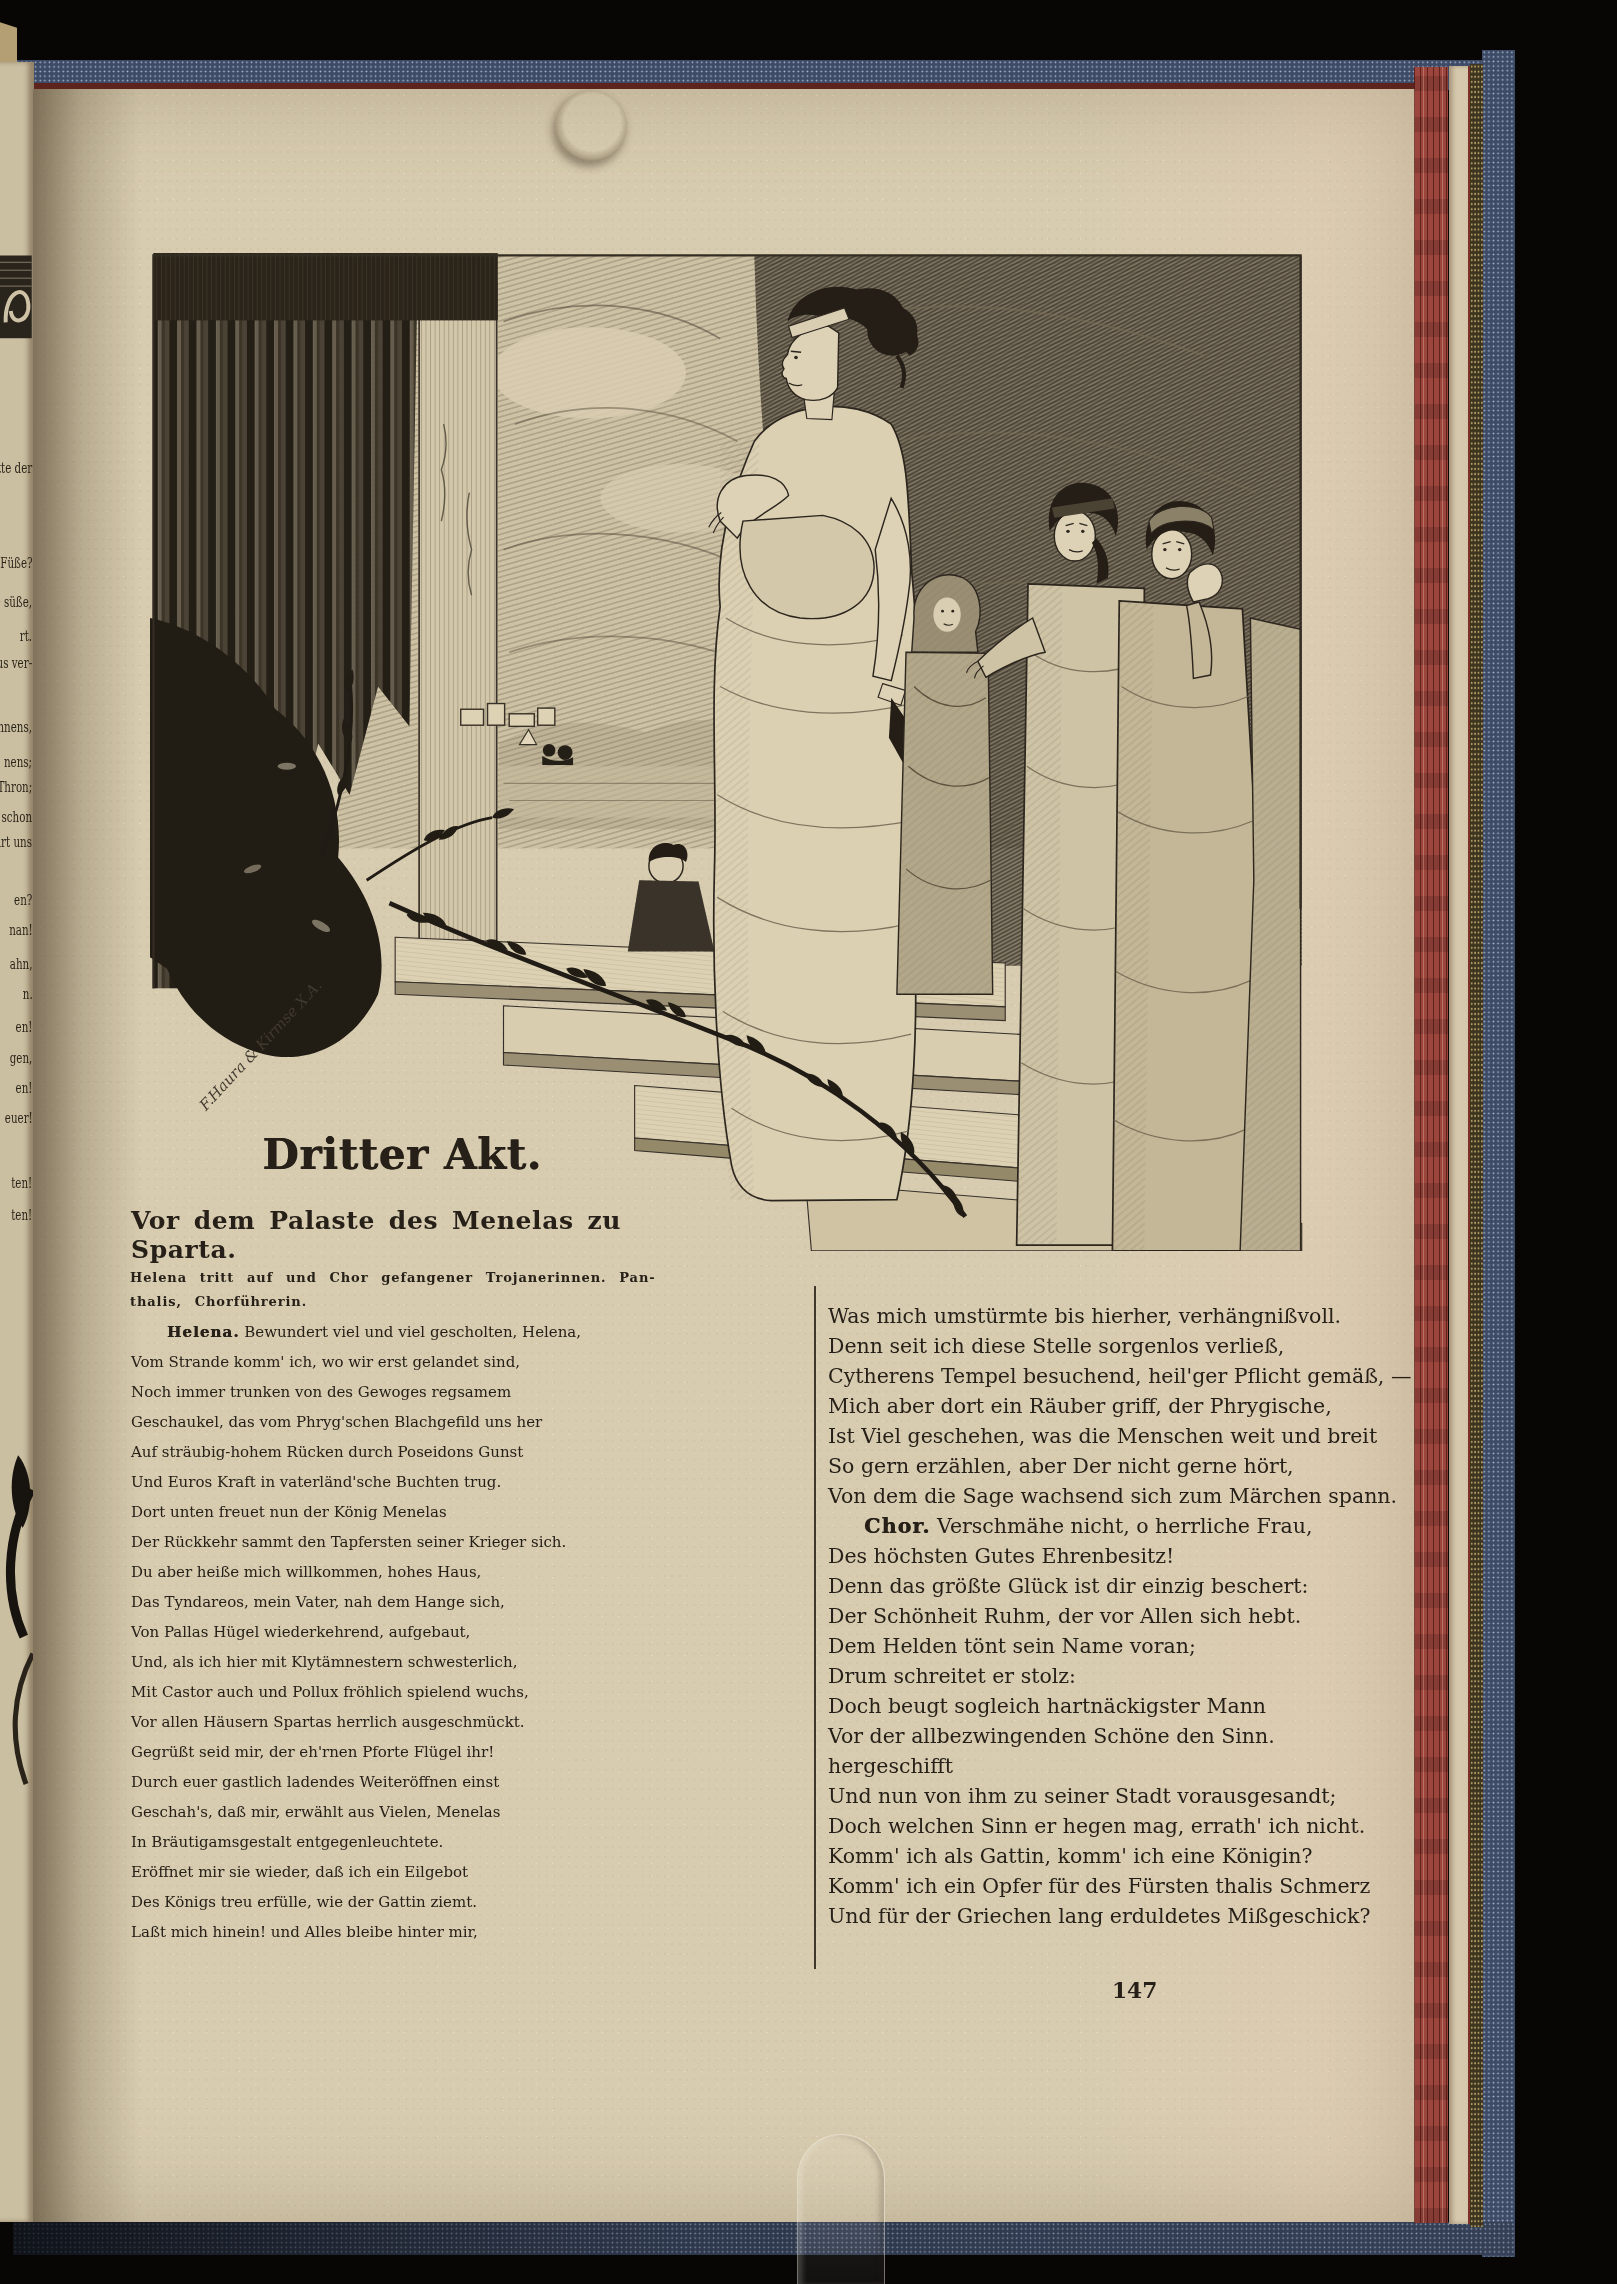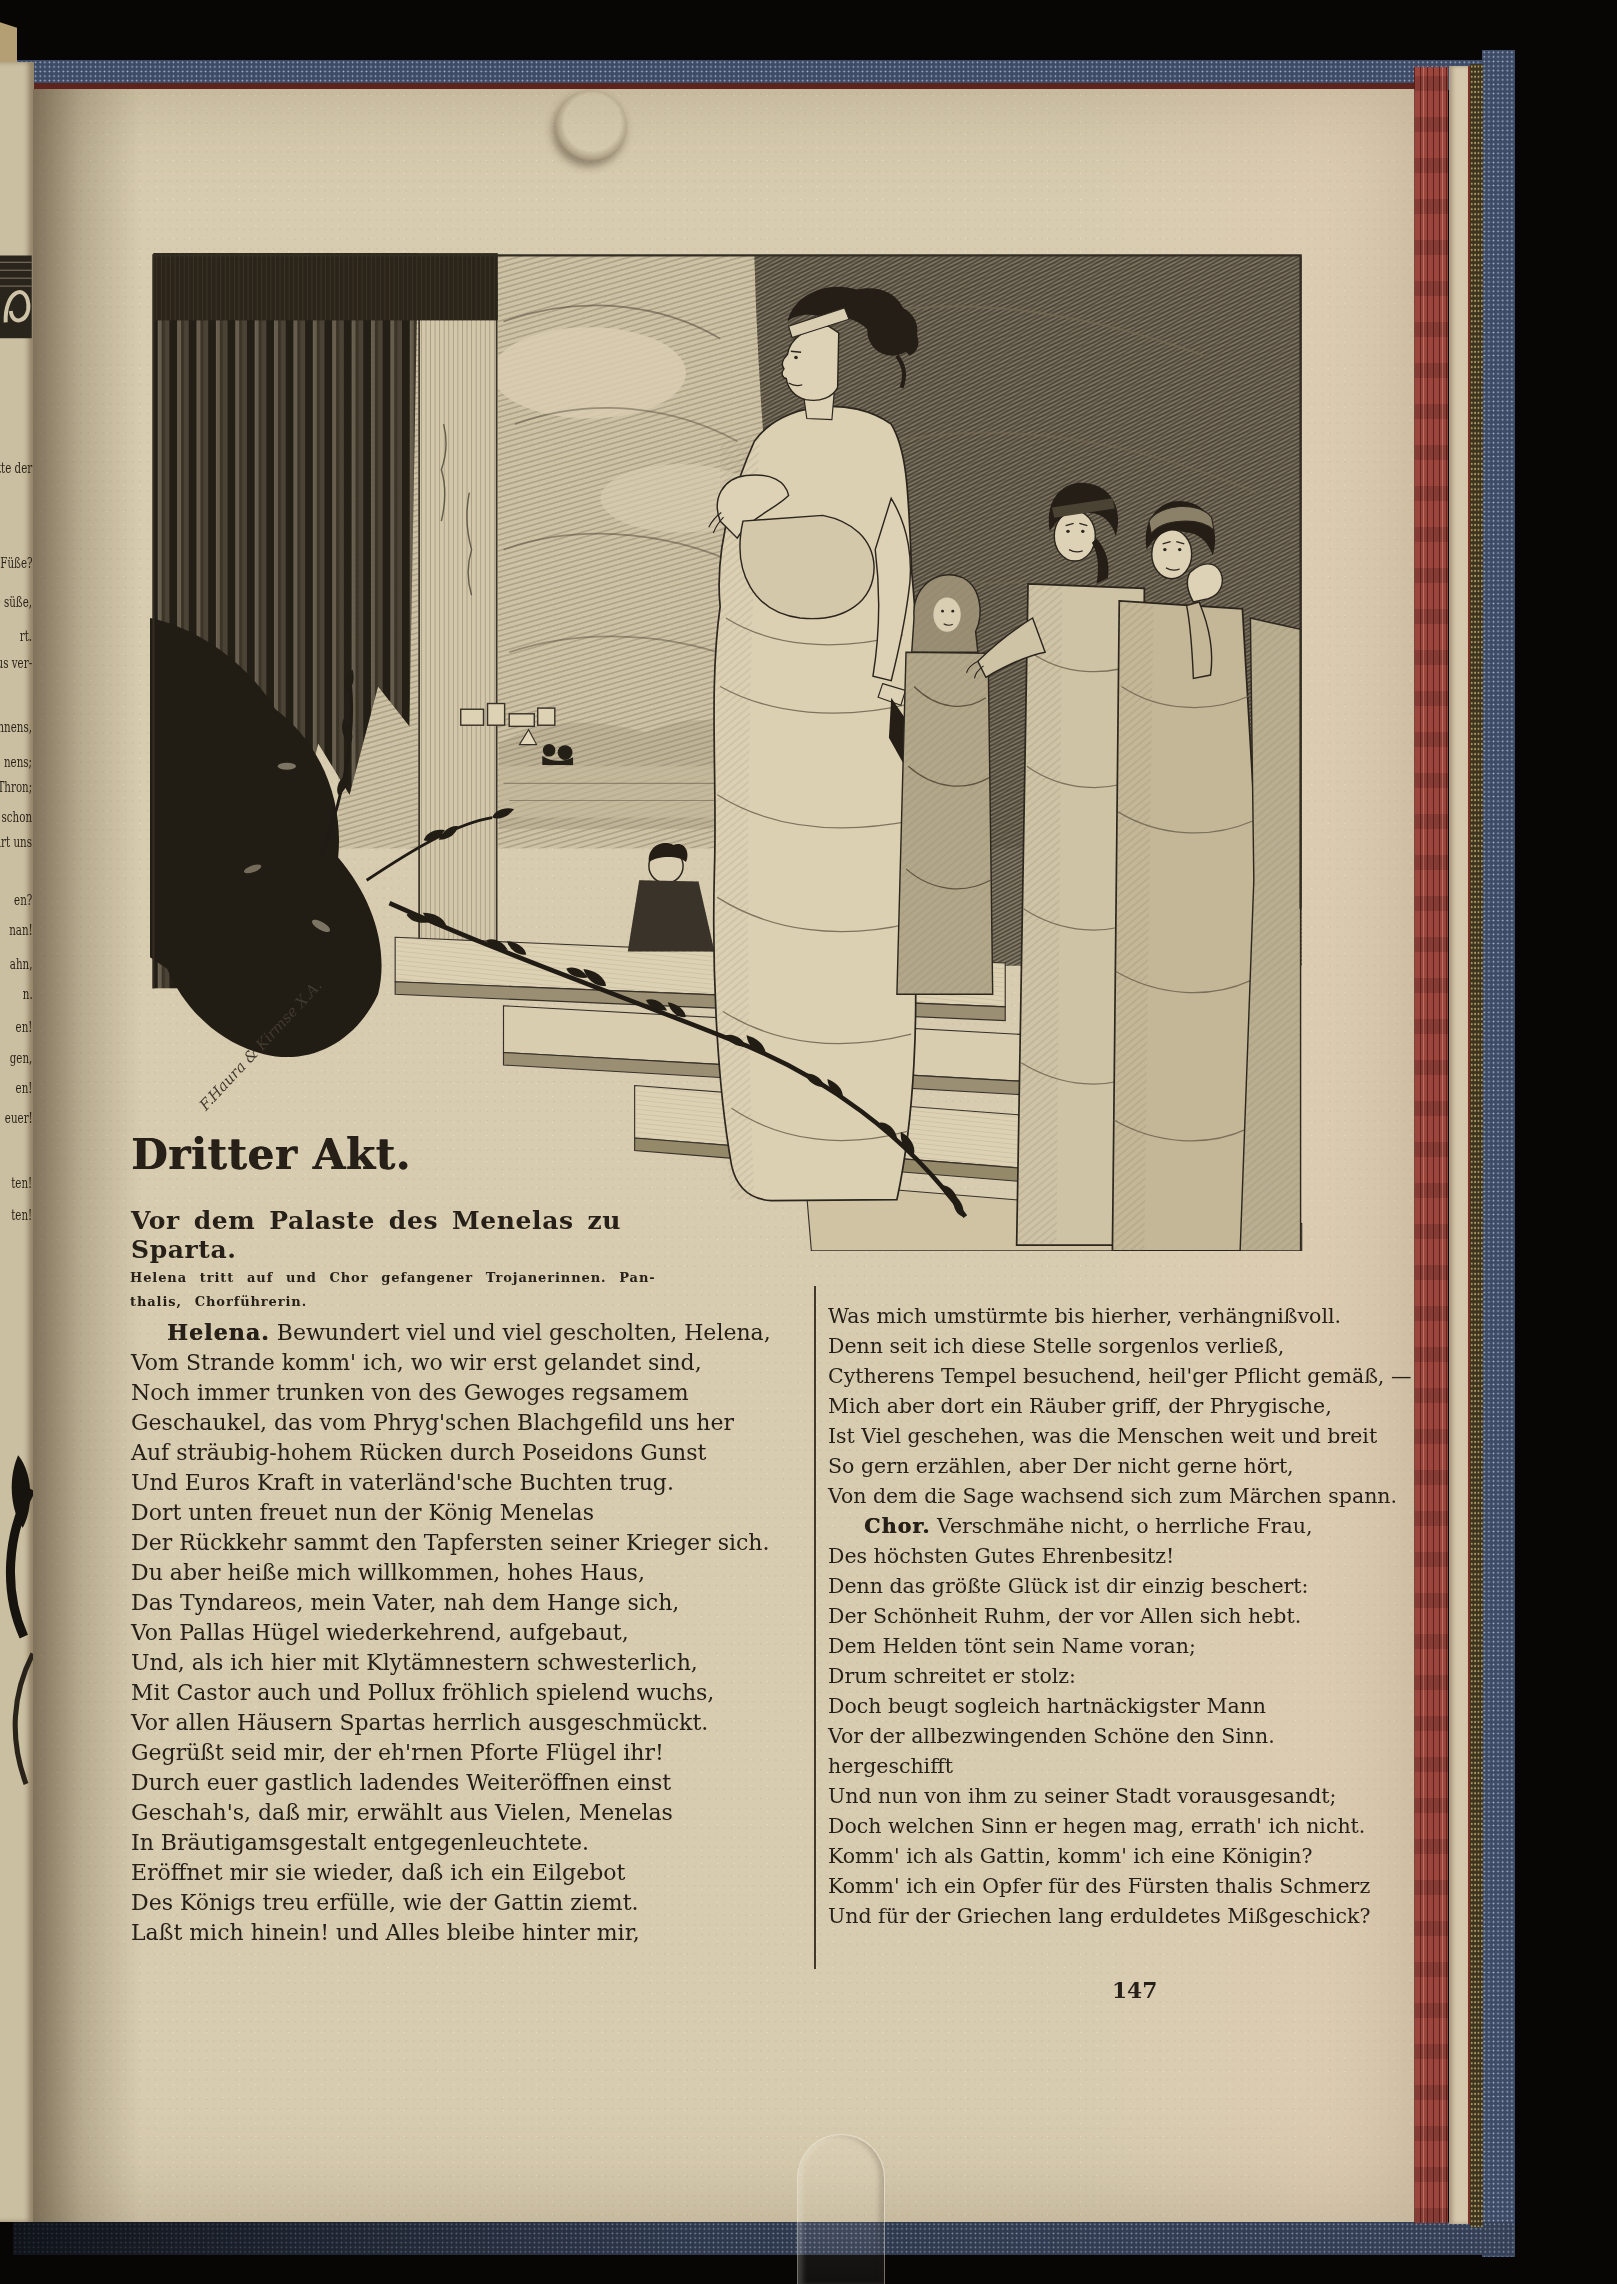--- a/index.html
+++ b/index.html
@@ -32,28 +32,28 @@
   .page{left:33px;top:89px;width:1381px;height:2133px;background:var(--paper,#d8ccb0);
     background-image:radial-gradient(rgba(110,95,65,.07) 0.6px, transparent 0.9px),
                      radial-gradient(rgba(255,250,235,.5) 0.6px, transparent 0.8px);
     background-size:7.4px 9.7px,16.5px 13px;
     box-shadow:inset 0 0 103px rgba(95,75,45,.28);}
   .gutter{left:33px;top:89px;width:108px;height:2133px;
     background:linear-gradient(90deg,rgba(60,45,25,.5),rgba(60,45,25,.18) 45%,rgba(60,45,25,0));}
   .right-tint{left:1084px;top:89px;width:331px;height:2133px;
     background:linear-gradient(90deg,rgba(235,200,178,0),rgba(236,205,182,.20) 70%);}
   
-  .heading{left:131px;top:1130px;width:542px;text-align:left;font-size:42px;font-weight:bold;
+  .heading{left:131px;top:1130px;width:542px;text-align:center;font-size:42px;font-weight:bold;
            letter-spacing:0.6px;text-shadow:0.7px 0 currentColor;}
   .subtitle{left:131px;top:1206px;width:542px;font-size:25px;font-weight:bold;
             letter-spacing:0.6px;word-spacing:4.6px;}
   .stagedir{left:130px;top:1266px;width:680px;font-size:13px;font-weight:bold;
             letter-spacing:0.9px;word-spacing:7.4px;line-height:24px;}
   .col{line-height:30px;white-space:nowrap;}
-  .col-left{left:131px;top:1317px;width:676px;font-size:22px;}
+  .col-left{left:131px;top:1317px;width:676px;font-size:15px;}
   .col-right{left:828px;top:1301px;width:501px;font-size:20.5px;}
   .vline.center{text-align:left;white-space:normal;}
   .vline.speech{text-indent:36px;}
   .speaker{font-weight:bold;letter-spacing:1.1px;text-shadow:0.5px 0 currentColor;}
   .divider{left:814px;top:1286px;width:1.7px;height:683px;background:rgba(38,30,20,.85);}
   .pageno{left:1112px;top:1978px;width:91px;font-size:21.7px;font-weight:bold;}
   
   .disc{left:555px;top:90px;width:72px;height:72px;border-radius:50%;
     background:radial-gradient(circle at 52% 45%, rgba(215,205,180,.18) 52%, rgba(125,110,85,.42) 66%,
                rgba(75,62,45,.6) 76%, rgba(160,150,125,.25) 86%, rgba(0,0,0,0) 92%);

